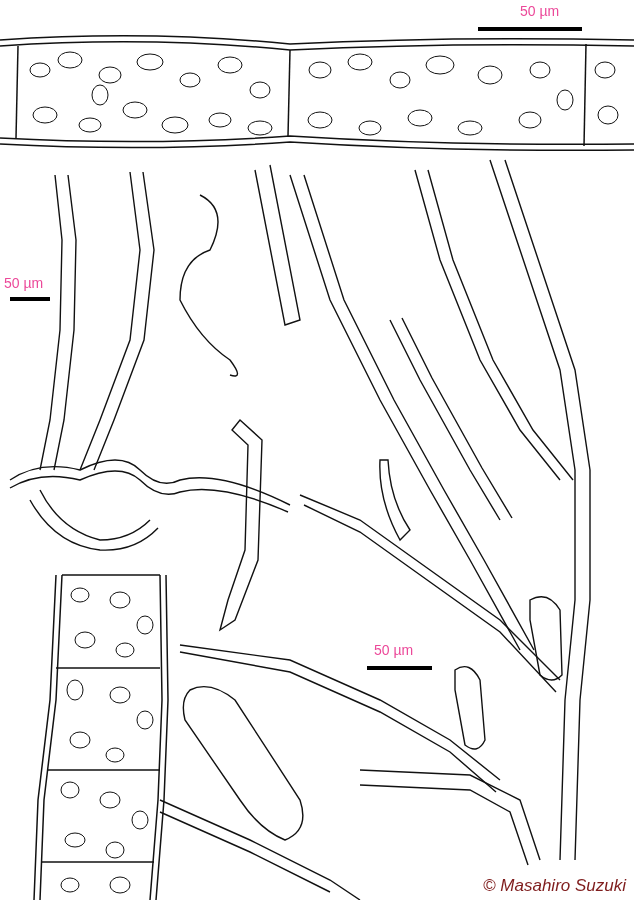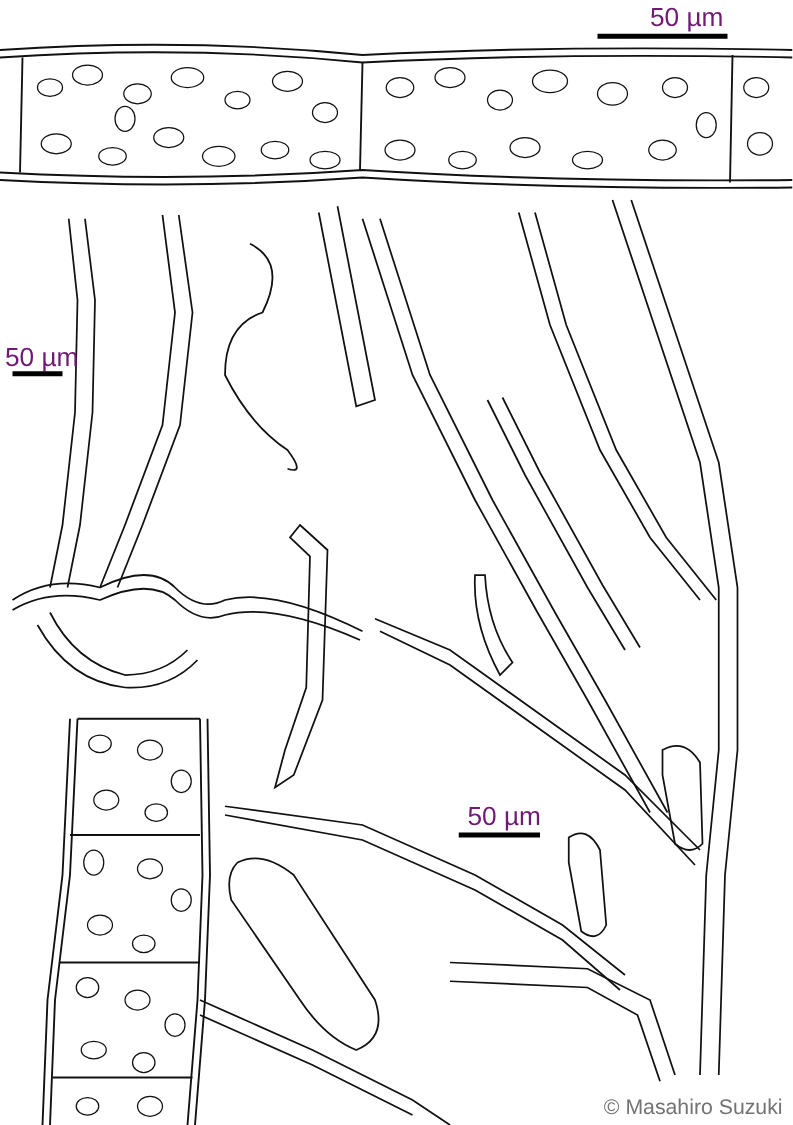--- a/index.html
+++ b/index.html
@@ -1,20 +1,20 @@
 <!DOCTYPE html>
 <html><head>
 <meta charset="utf-8">
 <style>
   html, body { margin:0; padding:0; background:#ffffff; }
   body { width:634px; height:900px; position:relative; overflow:hidden; font-family:"Liberation Sans", sans-serif; }
   #art { position:absolute; left:0; top:0; width:634px; height:900px; }
-  .label { position:absolute; color:#701a75; font-size:21px; line-height:1; white-space:nowrap; }
+  .label { position:absolute; color:#ec4899; font-size:14px; line-height:1; white-space:nowrap; }
   .bar { position:absolute; background:#000; height:4px; }
-  .credit { position:absolute; right:6px; bottom:4px; font-size:17px; color:#737373; background:rgba(255,255,255,0.85); padding:0 2px; }
+  .credit { position:absolute; right:6px; bottom:4px; font-size:17px; color:#7f1d1d; background:rgba(255,255,255,0.85); padding:0 2px;font-style:italic; }
   svg path, svg line, svg rect, svg ellipse, svg polyline { fill:none; stroke:#111; }
 </style>
 </head>
 <body>
 
 <svg id="art" viewBox="0 0 634 900" xmlns="http://www.w3.org/2000/svg">
 
   <g stroke-width="1.5">
     <path d="M0 40 Q150 30 290 44 Q450 36 634 40"></path>
     <path d="M0 46 Q150 36 290 50 Q450 42 634 46"></path>

